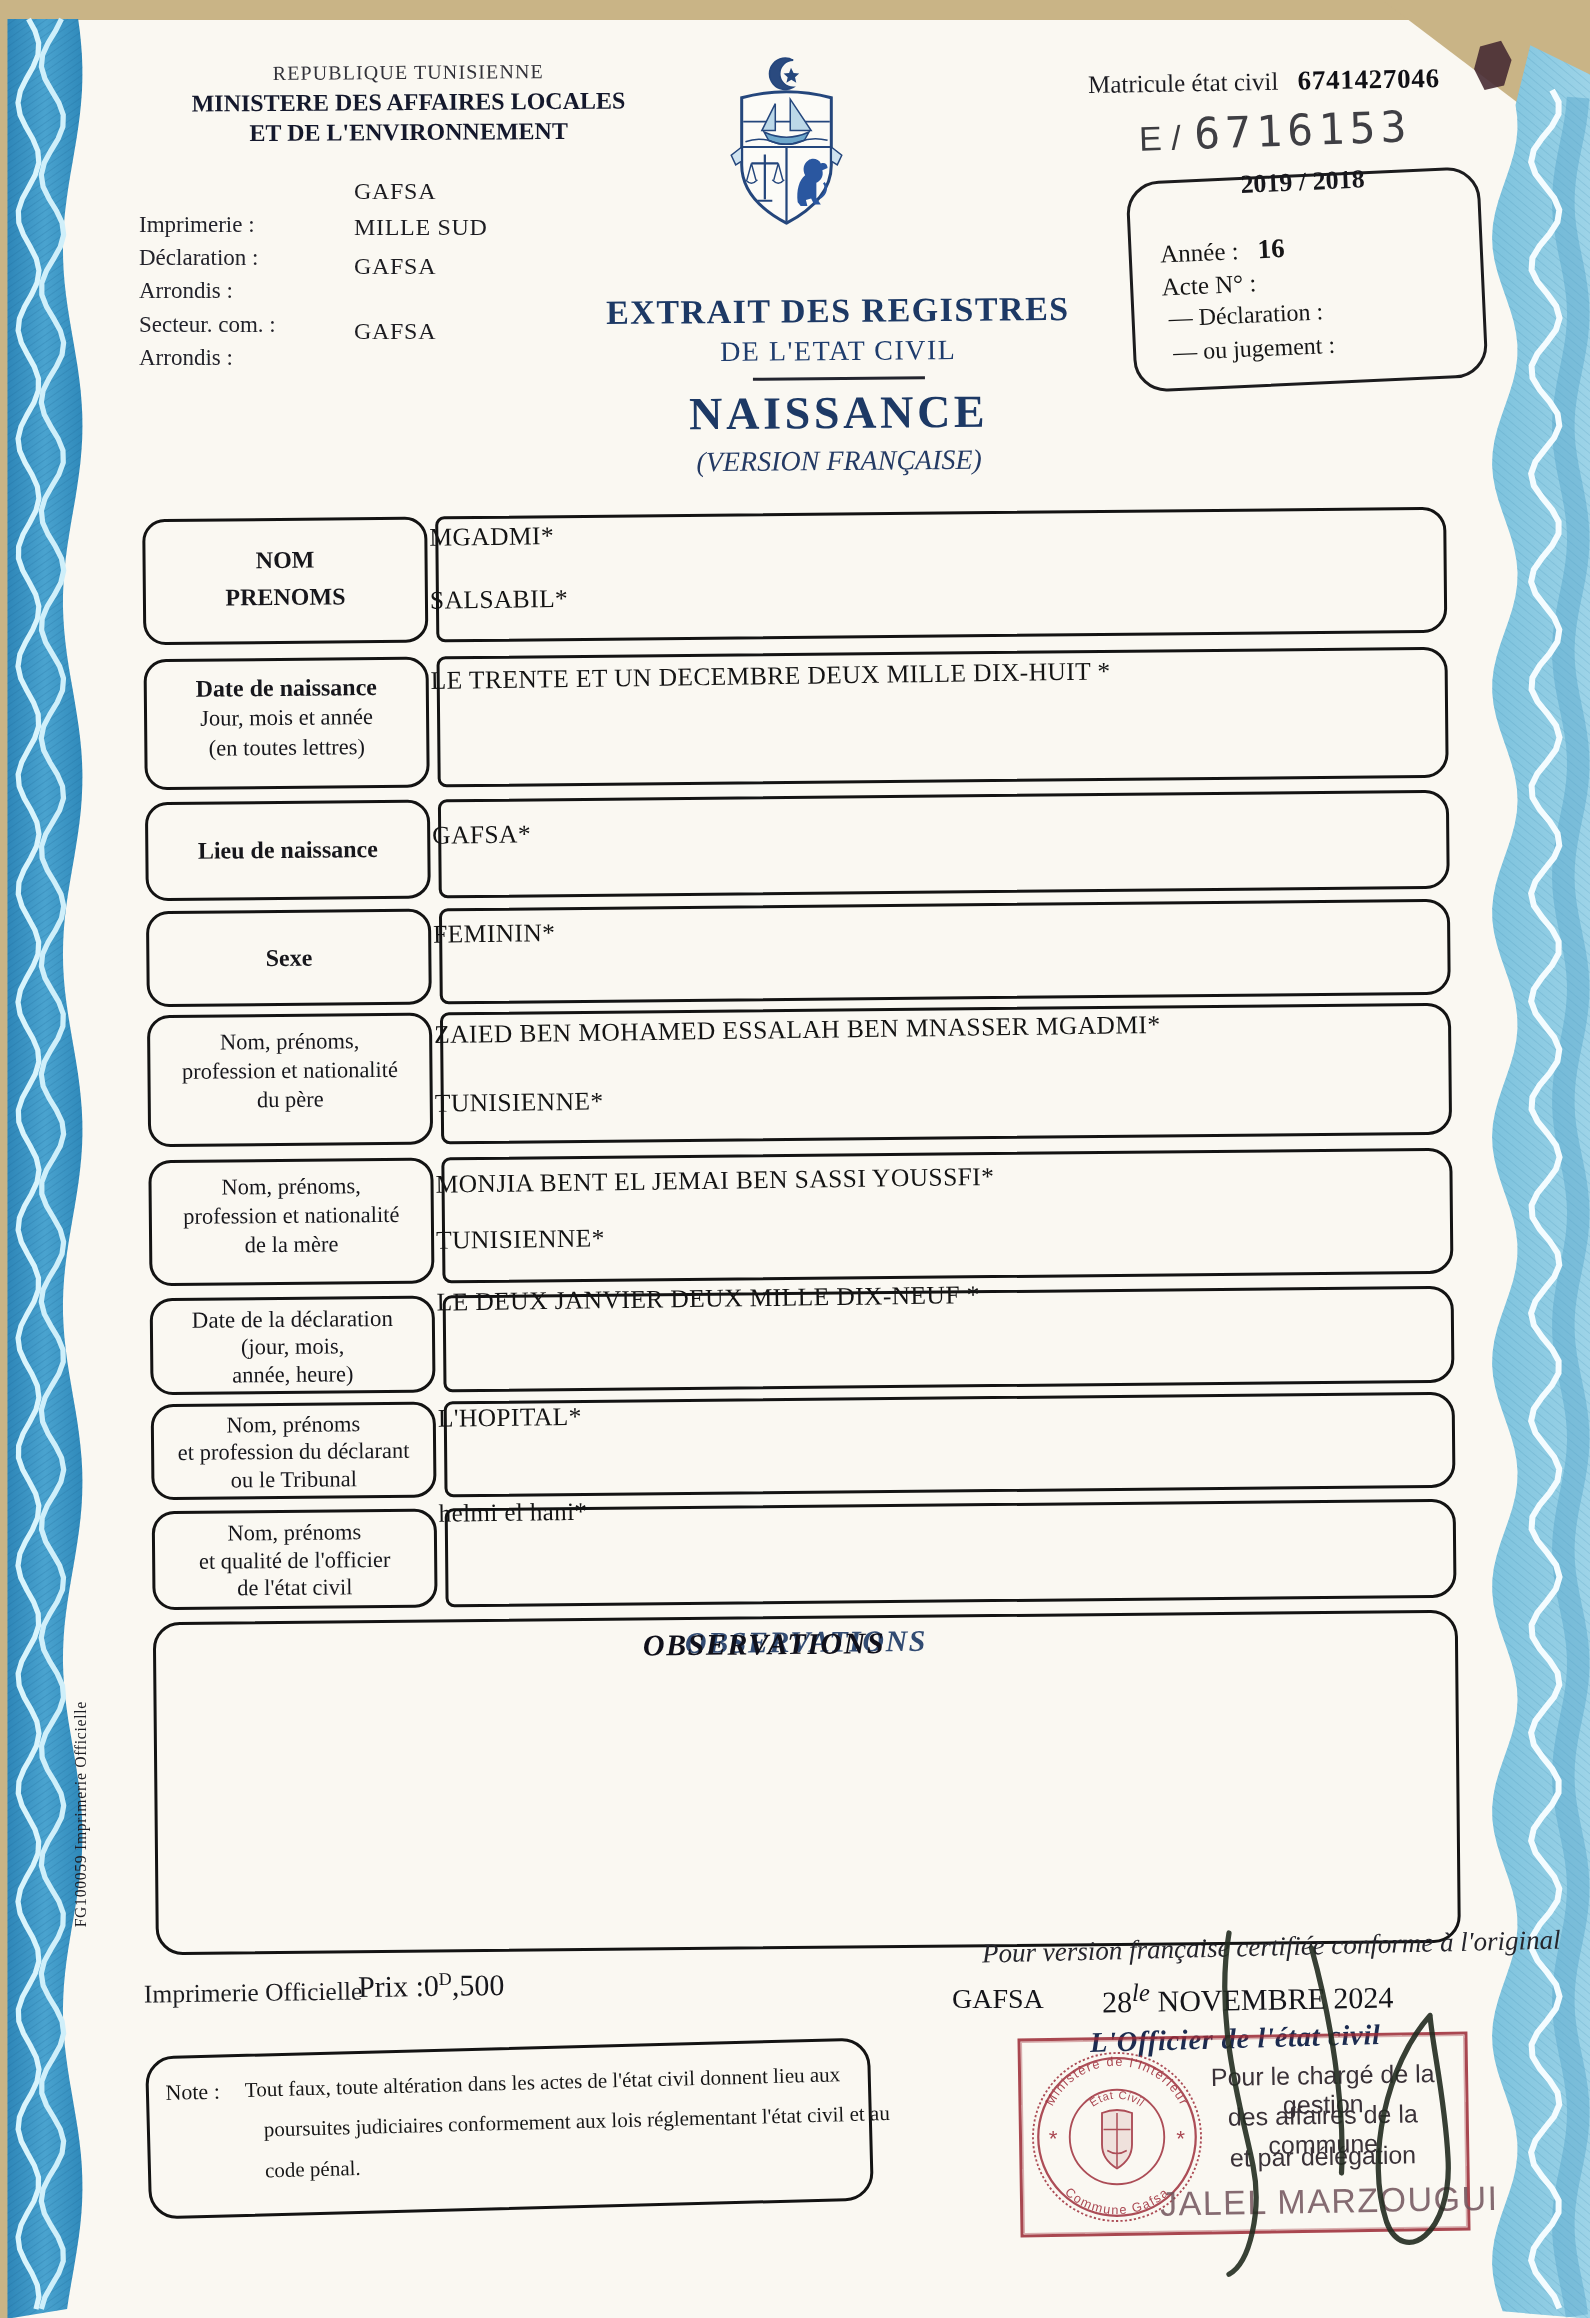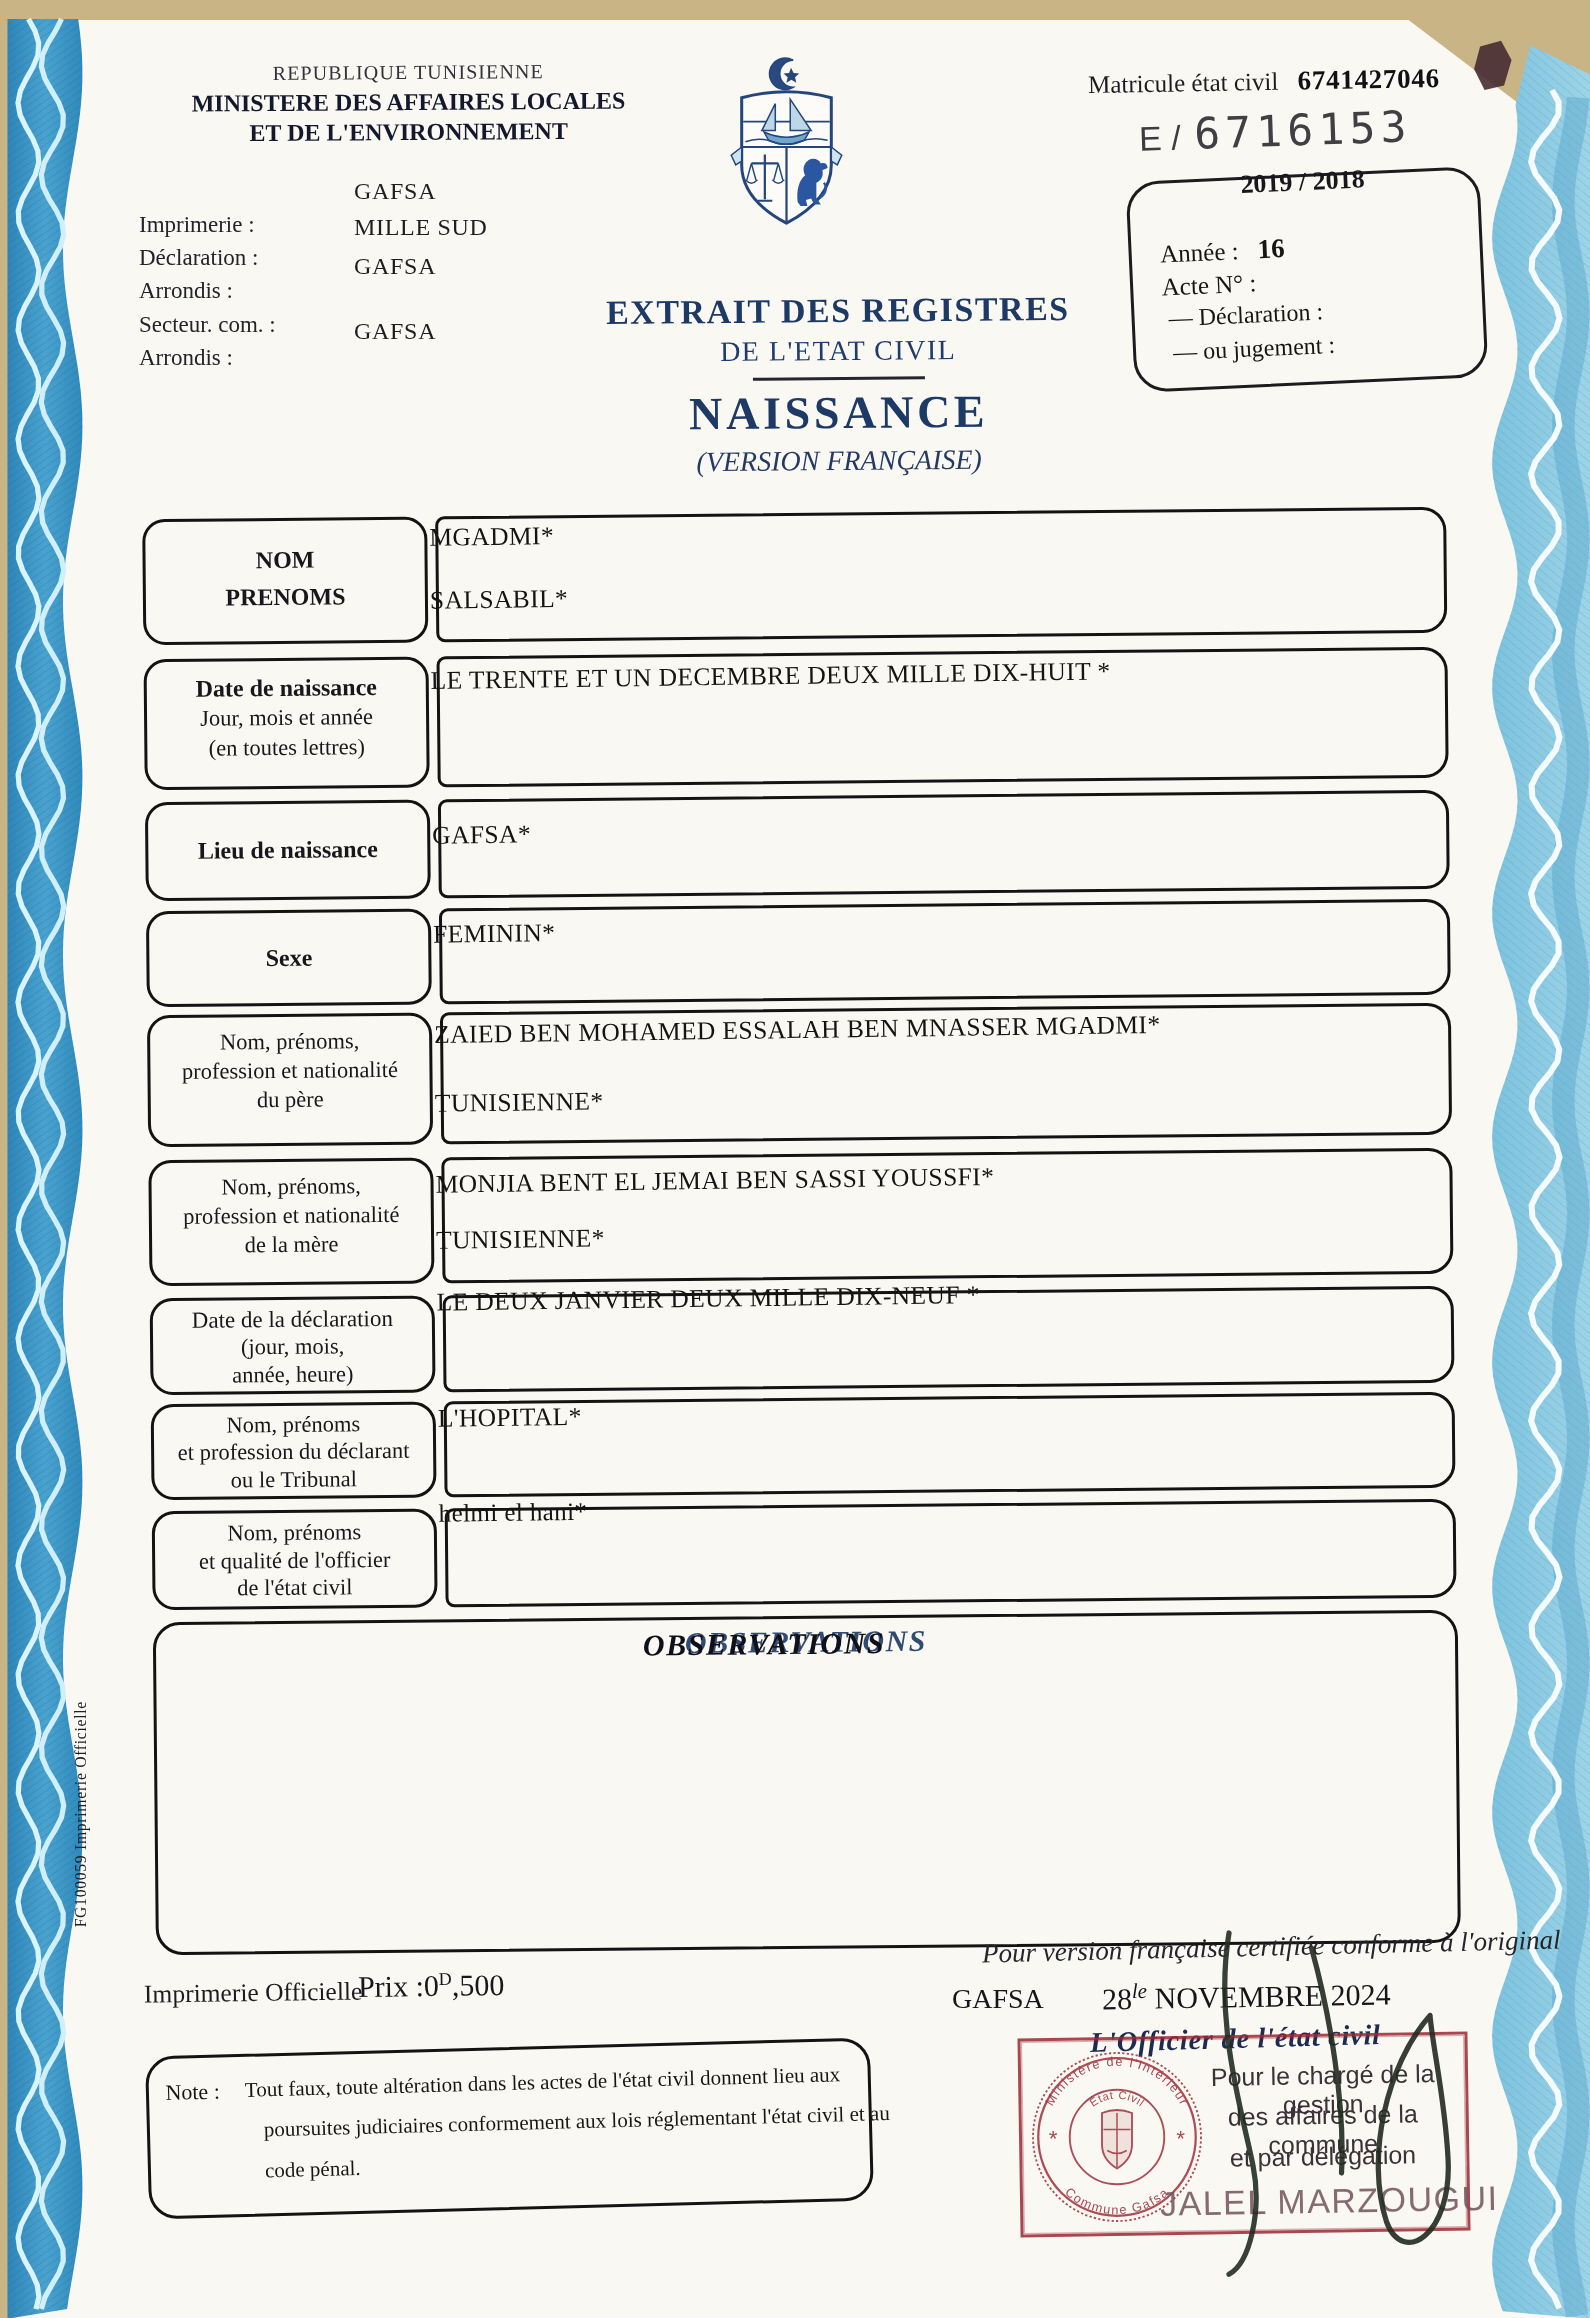--- a/index.html
+++ b/index.html
@@ -214,21 +214,21 @@
     <span class="serif abs" style="left:16.5px;top:21px;font-size:22px;">Note :</span>
     <span class="serif abs" style="left:96px;top:21px;font-size:21px;white-space:nowrap;">Tout faux, toute altération dans les actes de l'état civil donnent lieu aux</span>
     <span class="serif abs" style="left:114px;top:61px;font-size:21px;white-space:nowrap;">poursuites judiciaires conformement aux lois réglementant l'état civil et au</span>
     <span class="serif abs" style="left:114px;top:102px;font-size:21px;">code pénal.</span>
   </div>
 
   <div class="abs serif i" style="left:982px;top:1932px;width:540px;text-align:center;font-size:27px;color:#25252c;transform:rotate(-1.4deg);white-space:nowrap;">Pour version française certifiée conforme à l'original</div>
 
   <div class="abs serif" style="left:952px;top:1983px;font-size:28px;color:#15151a;">GAFSA</div>
   <div class="abs serif" style="left:1102px;top:1977px;font-size:30px;color:#15151a;transform:rotate(-1deg);white-space:nowrap;">
-    <span>28</span><sup class="i" style="font-size:21px;text-align:right;">le</sup>
+    <span>28</span><sup class="i" style="font-size:25px;text-align:right;">le</sup>
     <span>NOVEMBRE 2024</span>
   </div>
 
   <div class="abs serif b i" style="left:1090px;top:2023px;font-size:28.5px;color:#1c2c50;transform:rotate(-1.6deg);letter-spacing:0.7px;">L'Officier de l'état civil</div>
 
   <div class="abs" style="left:1019px;top:2035px;width:450px;height:199px;border:3.7px solid rgba(154,40,52,.85);box-shadow:inset 0 0 0 1.5px rgba(154,40,52,.35);transform:rotate(-.9deg);box-sizing:border-box;"></div>
 
   <svg class="abs" style="left:1021px;top:2032px;" width="450" height="210" viewBox="0 0 600 280">
     <g stroke="#a23642" fill="none" opacity=".88">
       <circle cx="128" cy="140" r="112" stroke-width="2.5" stroke-dasharray="3 3"></circle>

